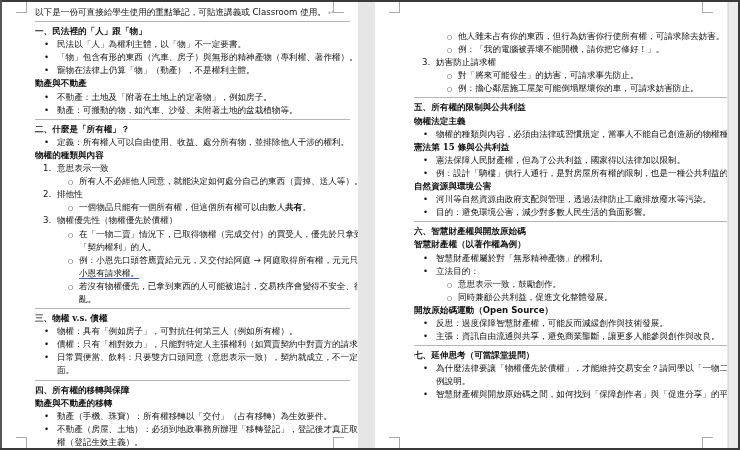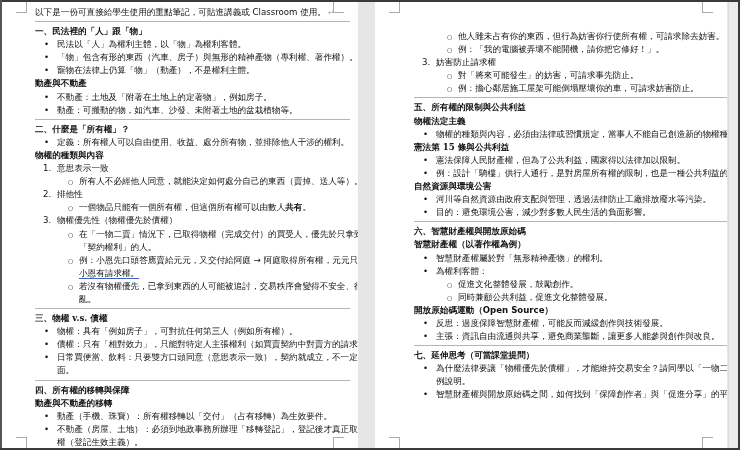--- a/index.html
+++ b/index.html
@@ -49,21 +49,21 @@
   <div class="crop" style="left:14px;top:0;border-right-width:1px;border-bottom-width:1px;"></div>
   <div class="crop" style="right:14px;top:0;border-left-width:1px;border-bottom-width:1px;"></div>
   <div class="crop" style="left:14px;bottom:0;border-right-width:1px;border-top-width:1px;"></div>
   <div class="crop" style="right:14px;bottom:0;border-left-width:1px;border-top-width:1px;"></div>
 
   <div class="content">
     <div class="line"><span>以下是一份可直接給學生使用的重點筆記，可貼進講義或 Classroom 使用。</span><span class="pm">↵</span></div>
     <div class="hr"></div>
 
     <div class="line h"><span>一、民法裡的「人」跟「物」</span></div>
-    <div class="line b1"><span>民法以「人」為權利主體，以「物」為權利客體。</span></div>
+    <div class="line b1"><span>民法以「人」為權利主體，以「物」不一定要書。</span></div>
     <div class="line b1"><span>「物」包含有形的東西（汽車、房子）與無形的精神產物（專利權、著作權）。</span></div>
     <div class="line b1"><span>寵物在法律上仍算「物」（動產），不是權利主體。</span></div>
     <div class="line h"><span>動產與不動產</span></div>
     <div class="line b1"><span>不動產：土地及「附著在土地上的定著物」，例如房子。</span></div>
     <div class="line b1"><span>動產：可搬動的物，如汽車、沙發、未附著土地的盆栽植物等。</span></div>
     <div class="hr"></div>
 
     <div class="line h"><span>二、什麼是「所有權」？</span></div>
     <div class="line b1"><span>定義：所有權人可以自由使用、收益、處分所有物，並排除他人干涉的權利。</span></div>
     <div class="line h"><span>物權的種類與內容</span></div>
@@ -117,22 +117,22 @@
     <div class="line b1"><span>憲法保障人民財產權，但為了公共利益，國家得以法律加以限制。</span></div>
     <div class="line b1"><span>例：設計「騎樓」供行人通行，是對房屋所有權的限制，也是一種公共利益的考量。</span></div>
     <div class="line h"><span>自然資源與環境公害</span></div>
     <div class="line b1"><span>河川等自然資源由政府支配與管理，透過法律防止工廠排放廢水等污染。</span></div>
     <div class="line b1"><span>目的：避免環境公害，減少對多數人民生活的負面影響。</span></div>
     <div class="hr"></div>
 
     <div class="line h"><span>六、智慧財產權與開放原始碼</span></div>
     <div class="line h"><span>智慧財產權（以著作權為例）</span></div>
     <div class="line b1"><span>智慧財產權屬於對「無形精神產物」的權利。</span></div>
-    <div class="line b1"><span>為權利客體：</span></div>
-    <div class="line b2"><span>促進文化整體發展，鼓勵創作。</span></div>
+    <div class="line b1"><span>立法目的：</span></div>
+    <div class="line b2"><span>意思表示一致，鼓勵創作。</span></div>
     <div class="line b2"><span>同時兼顧公共利益，促進文化整體發展。</span></div>
     <div class="line h"><span>開放原始碼運動</span><span style="font-family:'DejaVu Sans',sans-serif;">（Open Source）</span></div>
     <div class="line b1"><span>反思：過度保障智慧財產權，可能反而減緩創作與技術發展。</span></div>
     <div class="line b1"><span>主張：資訊自由流通與共享，避免商業壟斷，讓更多人能參與創作與改良。</span></div>
     <div class="hr"></div>
 
     <div class="line h"><span>七、延伸思考（可當課堂提問）</span></div>
     <div class="line b1"><span>為什麼法律要讓「物權優先於債權」，才能維持交易安全？請同學以「一物二賣」為</span></div>
     <div class="line cont1"><span>例說明。</span></div>
     <div class="line b1"><span>智慧財產權與開放原始碼之間，如何找到「保障創作者」與「促進分享」的平衡？</span></div>

